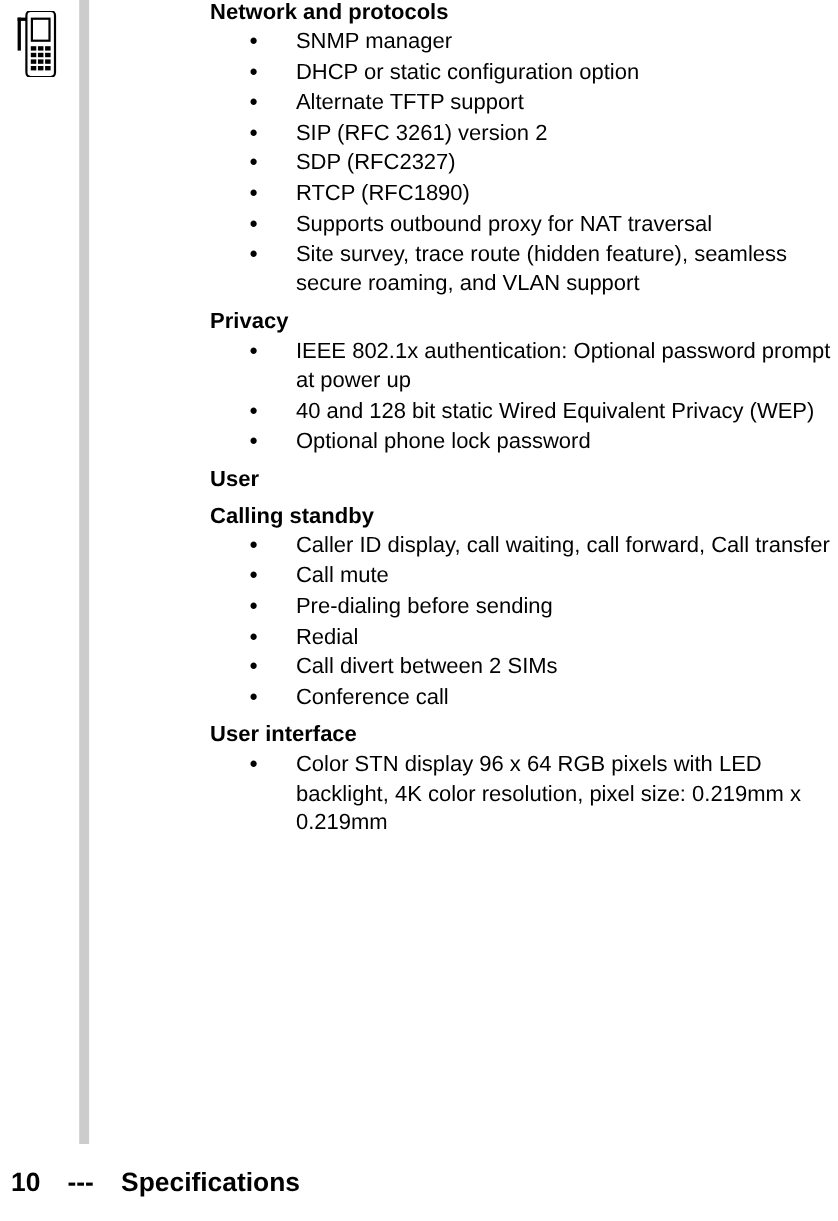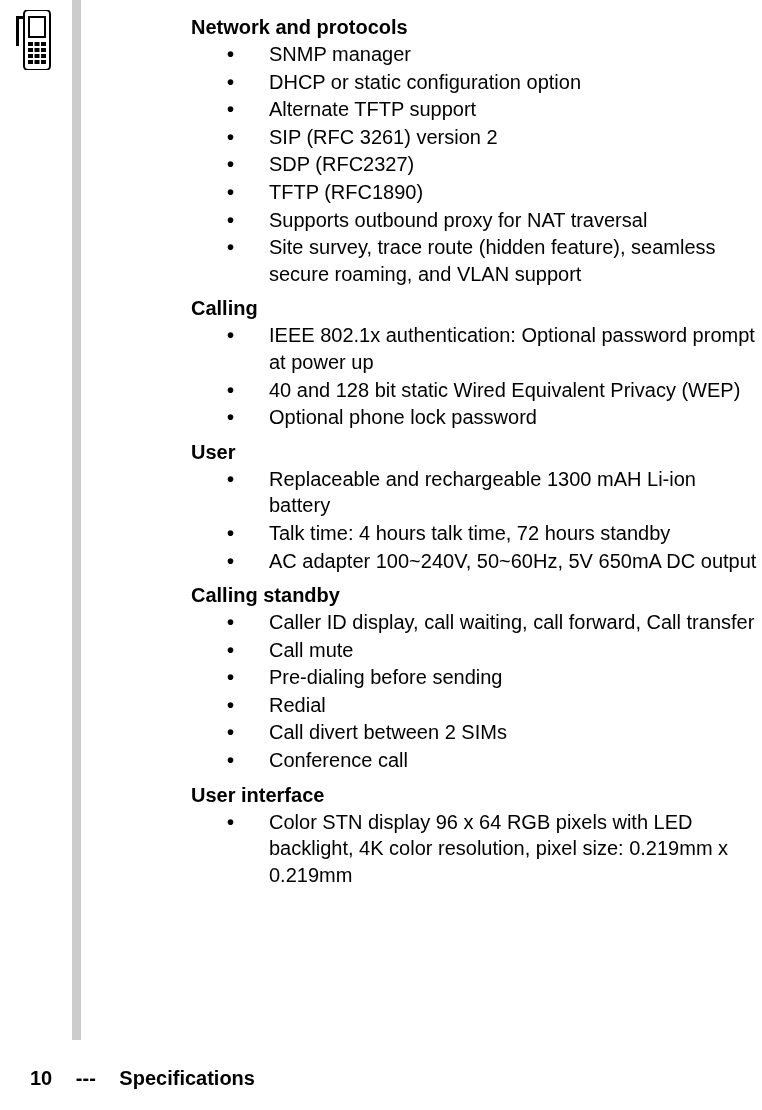--- a/index.html
+++ b/index.html
@@ -30,21 +30,21 @@
     }
     .vrule {
       width: 9px;
       background: #ccc;
       flex-shrink: 0;
       margin-top: 0;
       height: 1040px;
     }
     .content {
       padding-left: 110px;
-      padding-top: 16px;
+      padding-top: 0;
     }
     .section {
       margin-bottom: 10px;
     }
     .section-title {
       font-weight: bold;
       font-size: 20px;
       margin-bottom: 2px;
     }
     ul {
@@ -61,22 +61,21 @@
       content: "•";
       position: absolute;
       left: 0;
       font-size: 20px;
       font-weight: bold;
     }
     .footer {
       position: absolute;
       bottom: 20px;
       left: 10px;
-      font-size: 20px;
-      margin-left: 20px;
+      font-size: 24px;
     }
     .footer .pn { font-weight: bold; }
     .footer .sep { margin: 0 18px; font-weight: bold; }
     .footer .label { font-weight: bold; }
   </style>
 </head>
 <body>
 
 <div class="page">
   <div class="margin-col">
@@ -104,42 +103,37 @@
   <div class="content">
 
     <div class="section">
       <div class="section-title">Network and protocols</div>
       <ul>
         <li>SNMP manager</li>
         <li>DHCP or static configuration option</li>
         <li>Alternate TFTP support</li>
         <li>SIP (RFC 3261) version 2</li>
         <li>SDP (RFC2327)</li>
-        <li>TFTP (RFC1890)</li>
+        <li>RTCP (RFC1890)</li>
         <li>Supports outbound proxy for NAT traversal</li>
         <li>Site survey, trace route (hidden feature), seamless secure roaming, and VLAN support</li>
       </ul>
     </div>
 
     <div class="section">
-      <div class="section-title">Calling</div>
+      <div class="section-title">Privacy</div>
       <ul>
         <li>IEEE 802.1x authentication: Optional password prompt at power up</li>
         <li>40 and 128 bit static Wired Equivalent Privacy (WEP)</li>
         <li>Optional phone lock password</li>
       </ul>
     </div>
 
     <div class="section">
       <div class="section-title">User</div>
-      <ul>
-        <li>Replaceable and rechargeable 1300 mAH Li-ion battery</li>
-        <li>Talk time: 4 hours talk time, 72 hours standby</li>
-        <li>AC adapter 100~240V, 50~60Hz, 5V 650mA DC output</li>
-      </ul>
     </div>
 
     <div class="section">
       <div class="section-title">Calling standby</div>
       <ul>
         <li>Caller ID display, call waiting, call forward, Call transfer</li>
         <li>Call mute</li>
         <li>Pre-dialing before sending</li>
         <li>Redial</li>
         <li>Call divert between 2 SIMs</li>

